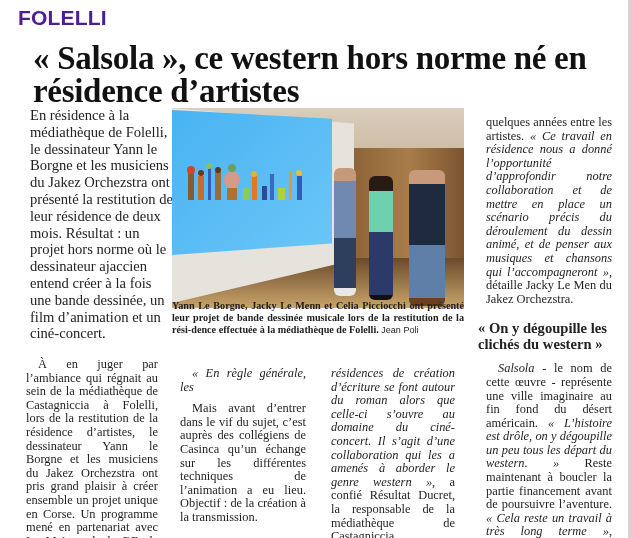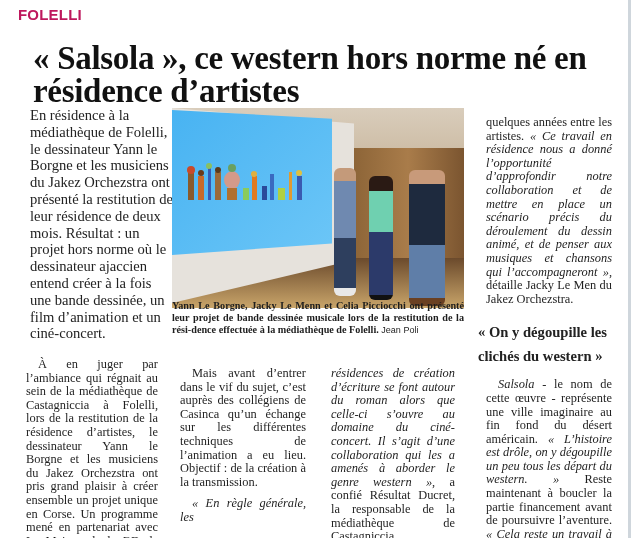--- a/index.html
+++ b/index.html
@@ -4,21 +4,21 @@
 <style>
   html, body { margin: 0; padding: 0; }
   body {
     width: 631px; height: 538px; overflow: hidden;
     background: #ffffff; position: relative;
     font-family: "DejaVu Serif", serif; color: #1a1a1a;
   }
   .kicker {
     position: absolute; left: 18px; top: 6px;
     font-family: "Liberation Sans", sans-serif; font-weight: bold;
-    font-size: 15px; color: #be185d; letter-spacing: 0.2px;
+    font-size: 21px; color: #4c1d95; letter-spacing: 0.2px;
   }
   .headline {
     position: absolute; left: 17px; top: 26px; width: 600px;
     font-family: "Liberation Serif", serif; font-weight: bold;
     font-size: 33px; line-height: 33px; color: #111; letter-spacing: -0.3px;
   }
   .right-edge {
     position: absolute; right: 0; top: 0; width: 3px; height: 538px; background: #cfd6dc;
   }
   .chapo {
@@ -32,21 +32,21 @@
     text-align: justify; color: #1e1e1e; hyphens: manual;
   }
   .col p { margin: 8px; text-indent: 12px; }
   .col p.noindent { text-indent: 0; }
   .col1 { left: 18px; top: 350px; width: 148px; }
   .col2 { left: 172px; top: 359px; width: 142px; }
   .col3 { left: 323px; top: 359px; width: 140px; }
   .col4 { left: 478px; top: 108px; width: 142px; }
   .col4 h3 {
     margin: 14px 0 10px 0; font-family: "Liberation Serif", serif; font-weight: bold;
-    font-size: 14.6px; line-height: 24px; color: #222; text-align: left;
+    font-size: 14.6px; line-height: 16px; color: #222; text-align: left;
   }
   i { font-style: italic; }
   .photo {
     position: absolute; left: 172px; top: 108px; width: 292px; height: 200px;
     overflow: hidden; background: #8a6a45;
   }
   .photo .wall { position: absolute; left: 0; top: 0; width: 292px; height: 140px; background: linear-gradient(#d9cdbc, #b49a74); }
   .photo .panel { position: absolute; left: 180px; top: 40px; width: 112px; height: 110px; background: linear-gradient(90deg,#8c6437,#a97c4a,#7b5530); }
   .photo .floor { position: absolute; left: 0; top: 150px; width: 292px; height: 50px; background: linear-gradient(#6b4a2c, #c9a56a); }
   .photo .screen-frame { position: absolute; left: 0; top: 0; width: 182px; height: 195px; background: #e6e2dc; clip-path: polygon(0 0, 100% 8%, 100% 78%, 0 100%); }
@@ -108,22 +108,22 @@
   <div class="caption">
     <span>Yann Le Borgne, Jacky Le Menn et Celia Picciocchi ont présenté leur projet de bande dessinée musicale lors de la restitution de la rési-dence effectuée à la médiathèque de Folelli.</span>
     <span class="credit">Jean Poli</span>
   </div>
 
   <div class="col col1">
     <p>À en juger par l’ambiance qui régnait au sein de la médiathèque de Castagniccia à Folelli, lors de la restitution de la résidence d’artistes, le dessinateur Yann le Borgne et les musiciens du Jakez Orchezstra ont pris grand plaisir à créer ensemble un projet unique en Corse. Un programme mené en partenariat avec La Maison de la BD de Blois et avec l’agence régionale</p>
   </div>
 
   <div class="col col2">
+    <p><i>« En règle générale, les</i></p>
     <p>Mais avant d’entrer dans le vif du sujet, c’est auprès des collégiens de Casinca qu’un échange sur les différentes techniques de l’animation a eu lieu. Objectif : de la création à la transmission.</p>
-    <p><i>« En règle générale, les</i></p>
   </div>
 
   <div class="col col3">
     <p class="noindent"><i>résidences de création d’écriture se font autour du roman alors que celle-ci s’ouvre au domaine du ciné-concert. Il s’agit d’une collaboration qui les a amenés à aborder le genre western »</i><span>, a confié Résultat Ducret, la responsable de la médiathèque de Castagniccia.</span></p>
     <p>Le point de départ, c’est un projet entrepris il y a</p>
   </div>
 
   <div class="col col4">
     <p class="noindent"><span>quelques années entre les artistes. </span><i>« Ce travail en résidence nous a donné l’opportunité d’approfondir notre collaboration et de mettre en place un scénario précis du déroulement du dessin animé, et de penser aux musiques et chansons qui l’accompagneront »</i><span>, détaille Jacky Le Men du Jakez Orchezstra.</span></p>
     <h3>« On y dégoupille les clichés du western »</h3>

